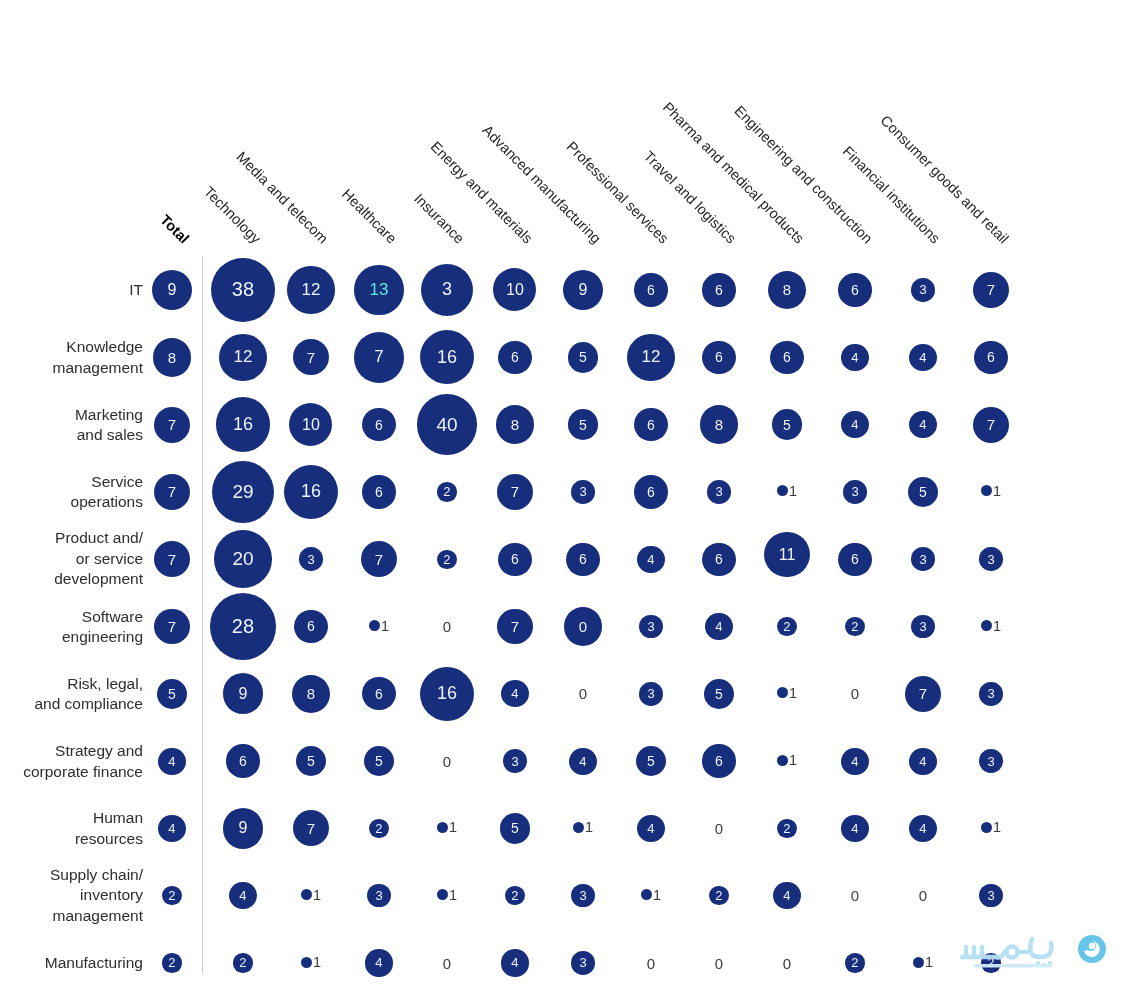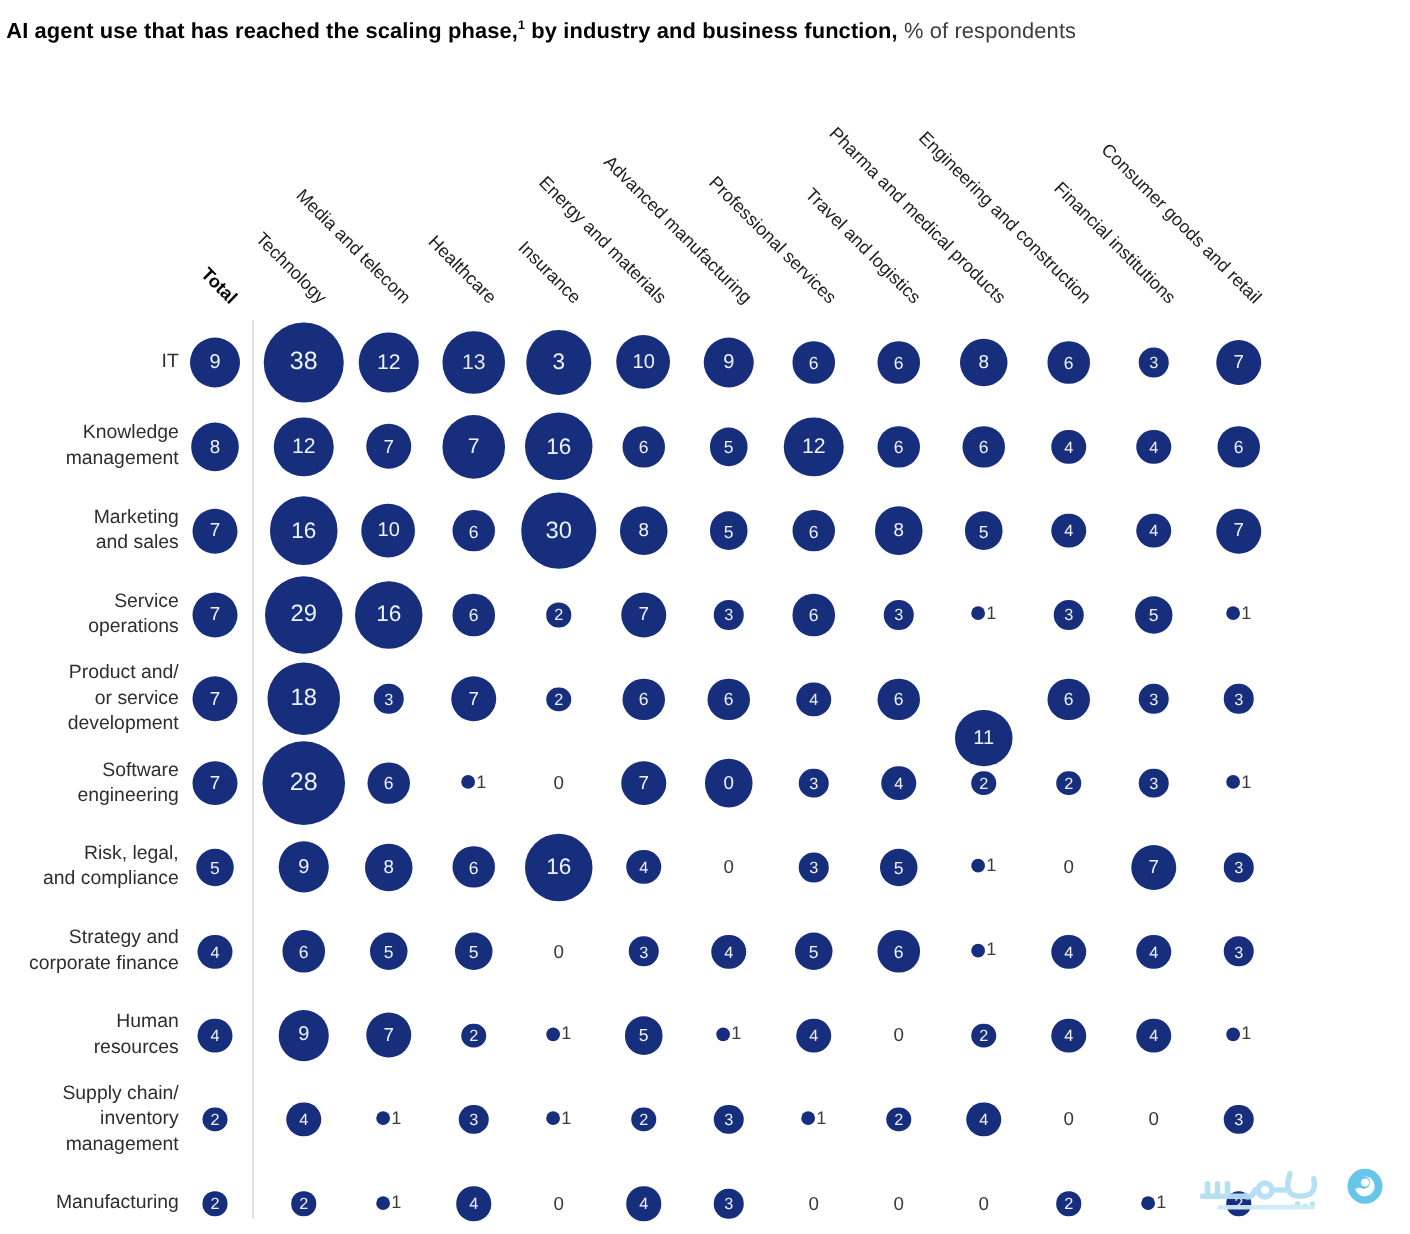--- a/index.html
+++ b/index.html
@@ -17,23 +17,20 @@
   .zero{position:absolute;width:22px;height:22px;display:flex;align-items:center;justify-content:center;font-size:15px;color:#3c3c3c;}
   .one-wrap{position:absolute;display:flex;align-items:center;}
   .one-dot{width:11px;height:11px;border-radius:50%;}
   .one-label{font-size:14.5px;color:#3c3c3c;margin-left:1px;}
   .watermark{position:absolute;right:18px;bottom:14px;display:flex;align-items:flex-end;opacity:.95;}
 </style>
 </head>
 <body>
 
 <div class="canvas">
-  <div class="title">
-    <span class="b">AI agent use that has reached the scaling phase,</span><sup>1</sup><span class="b"> by industry and business function,</span><span class="unit"> % of respondents</span>
-  </div>
 
   <div id="matrix">
       <div class="col-header total" style="right: 948px; top: 230px; height: 18px;">Total</div>
       <div class="col-header" style="right: 877px; top: 230px; height: 18px;">Technology</div>
       <div class="col-header" style="right: 809px; top: 230px; height: 18px;">Media and telecom</div>
       <div class="col-header" style="right: 741px; top: 230px; height: 18px;">Healthcare</div>
       <div class="col-header" style="right: 673px; top: 230px; height: 18px;">Insurance</div>
       <div class="col-header" style="right: 605px; top: 230px; height: 18px;">Energy and materials</div>
       <div class="col-header" style="right: 537px; top: 230px; height: 18px;">Advanced manufacturing</div>
       <div class="col-header" style="right: 469px; top: 230px; height: 18px;">Professional services</div>
@@ -82,21 +79,21 @@
         <div>Supply chain/</div>
         <div>inventory</div>
         <div>management</div>
       </div>
       <div class="row-label" style="right: 985px; width: 150px; top: 963px;">
         <div>Manufacturing</div>
       </div>
       <div class="bubble" style="background: rgb(23, 46, 125); left: 151.6px; top: 269.6px; width: 40.8px; height: 40.8px; font-size: 16px; color: rgb(237, 242, 251);">9</div>
       <div class="bubble" style="background: rgb(23, 46, 125); left: 211.105px; top: 258.105px; width: 63.7897px; height: 63.7897px; font-size: 20px; color: rgb(237, 242, 251);">38</div>
       <div class="bubble" style="background: rgb(23, 46, 125); left: 287.444px; top: 266.444px; width: 47.1118px; height: 47.1118px; font-size: 17px; color: rgb(237, 242, 251);">12</div>
-      <div class="bubble" style="background: rgb(23, 46, 125); left: 354.482px; top: 265.482px; width: 49.0355px; height: 49.0355px; font-size: 17px; color: #e5e5e5;">13</div>
+      <div class="bubble" style="background: rgb(23, 46, 125); left: 354.482px; top: 265.482px; width: 49.0355px; height: 49.0355px; font-size: 17px; color: #5eead4;">13</div>
       <div class="bubble" style="background: rgb(23, 46, 125); left: 420.664px; top: 263.664px; width: 52.6726px; height: 52.6726px; font-size: 18px; color: rgb(237, 242, 251);">3</div>
       <div class="bubble" style="background: rgb(23, 46, 125); left: 493.497px; top: 268.497px; width: 43.007px; height: 43.007px; font-size: 16px; color: rgb(237, 242, 251);">10</div>
       <div class="bubble" style="background: rgb(23, 46, 125); left: 562.6px; top: 269.6px; width: 40.8px; height: 40.8px; font-size: 16px; color: rgb(237, 242, 251);">9</div>
       <div class="bubble" style="background: rgb(23, 46, 125); left: 634.343px; top: 273.343px; width: 33.3131px; height: 33.3131px; font-size: 14px; color: rgb(237, 242, 251);">6</div>
       <div class="bubble" style="background: rgb(23, 46, 125); left: 702.343px; top: 273.343px; width: 33.3131px; height: 33.3131px; font-size: 14px; color: rgb(237, 242, 251);">6</div>
       <div class="bubble" style="background: rgb(23, 46, 125); left: 767.767px; top: 270.767px; width: 38.4666px; height: 38.4666px; font-size: 15px; color: rgb(237, 242, 251);">8</div>
       <div class="bubble" style="background: rgb(23, 46, 125); left: 838.343px; top: 273.343px; width: 33.3131px; height: 33.3131px; font-size: 14px; color: rgb(237, 242, 251);">6</div>
       <div class="bubble" style="background: rgb(23, 46, 125); left: 911.222px; top: 278.222px; width: 23.5559px; height: 23.5559px; font-size: 13px; color: rgb(237, 242, 251);">3</div>
       <div class="bubble" style="background: rgb(23, 46, 125); left: 973.009px; top: 272.009px; width: 35.9822px; height: 35.9822px; font-size: 15px; color: rgb(237, 242, 251);">7</div>
       <div class="bubble" style="background: rgb(23, 46, 125); left: 152.767px; top: 338.067px; width: 38.4666px; height: 38.4666px; font-size: 15px; color: rgb(237, 242, 251);">8</div>
@@ -109,21 +106,21 @@
       <div class="bubble" style="background: rgb(23, 46, 125); left: 627.444px; top: 333.744px; width: 47.1118px; height: 47.1118px; font-size: 17px; color: rgb(237, 242, 251);">12</div>
       <div class="bubble" style="background: rgb(23, 46, 125); left: 702.343px; top: 340.643px; width: 33.3131px; height: 33.3131px; font-size: 14px; color: rgb(237, 242, 251);">6</div>
       <div class="bubble" style="background: rgb(23, 46, 125); left: 770.343px; top: 340.643px; width: 33.3131px; height: 33.3131px; font-size: 14px; color: rgb(237, 242, 251);">6</div>
       <div class="bubble" style="background: rgb(23, 46, 125); left: 841.4px; top: 343.7px; width: 27.2px; height: 27.2px; font-size: 13px; color: rgb(237, 242, 251);">4</div>
       <div class="bubble" style="background: rgb(23, 46, 125); left: 909.4px; top: 343.7px; width: 27.2px; height: 27.2px; font-size: 13px; color: rgb(237, 242, 251);">4</div>
       <div class="bubble" style="background: rgb(23, 46, 125); left: 974.343px; top: 340.643px; width: 33.3131px; height: 33.3131px; font-size: 14px; color: rgb(237, 242, 251);">6</div>
       <div class="bubble" style="background: rgb(23, 46, 125); left: 154.009px; top: 406.609px; width: 35.9822px; height: 35.9822px; font-size: 15px; color: rgb(237, 242, 251);">7</div>
       <div class="bubble" style="background: rgb(23, 46, 125); left: 215.8px; top: 397.4px; width: 54.4px; height: 54.4px; font-size: 18px; color: rgb(237, 242, 251);">16</div>
       <div class="bubble" style="background: rgb(23, 46, 125); left: 289.497px; top: 403.097px; width: 43.007px; height: 43.007px; font-size: 16px; color: rgb(237, 242, 251);">10</div>
       <div class="bubble" style="background: rgb(23, 46, 125); left: 362.343px; top: 407.943px; width: 33.3131px; height: 33.3131px; font-size: 14px; color: rgb(237, 242, 251);">6</div>
-      <div class="bubble" style="background: rgb(23, 46, 125); left: 416.589px; top: 394.189px; width: 60.821px; height: 60.821px; font-size: 19px; color: rgb(237, 242, 251);">30</div>
+      <div class="bubble" style="background: rgb(23, 46, 125); left: 416.589px; top: 394.189px; width: 60.821px; height: 60.821px; font-size: 19px; color: rgb(237, 242, 251);">40</div>
       <div class="bubble" style="background: rgb(23, 46, 125); left: 495.767px; top: 405.367px; width: 38.4666px; height: 38.4666px; font-size: 15px; color: rgb(237, 242, 251);">8</div>
       <div class="bubble" style="background: rgb(23, 46, 125); left: 567.795px; top: 409.395px; width: 30.4105px; height: 30.4105px; font-size: 14px; color: rgb(237, 242, 251);">5</div>
       <div class="bubble" style="background: rgb(23, 46, 125); left: 634.343px; top: 407.943px; width: 33.3131px; height: 33.3131px; font-size: 14px; color: rgb(237, 242, 251);">6</div>
       <div class="bubble" style="background: rgb(23, 46, 125); left: 699.767px; top: 405.367px; width: 38.4666px; height: 38.4666px; font-size: 15px; color: rgb(237, 242, 251);">8</div>
       <div class="bubble" style="background: rgb(23, 46, 125); left: 771.795px; top: 409.395px; width: 30.4105px; height: 30.4105px; font-size: 14px; color: rgb(237, 242, 251);">5</div>
       <div class="bubble" style="background: rgb(23, 46, 125); left: 841.4px; top: 411px; width: 27.2px; height: 27.2px; font-size: 13px; color: rgb(237, 242, 251);">4</div>
       <div class="bubble" style="background: rgb(23, 46, 125); left: 909.4px; top: 411px; width: 27.2px; height: 27.2px; font-size: 13px; color: rgb(237, 242, 251);">4</div>
       <div class="bubble" style="background: rgb(23, 46, 125); left: 973.009px; top: 406.609px; width: 35.9822px; height: 35.9822px; font-size: 15px; color: rgb(237, 242, 251);">7</div>
       <div class="bubble" style="background: rgb(23, 46, 125); left: 154.009px; top: 473.909px; width: 35.9822px; height: 35.9822px; font-size: 15px; color: rgb(237, 242, 251);">7</div>
       <div class="bubble" style="background: rgb(23, 46, 125); left: 211.838px; top: 460.738px; width: 62.323px; height: 62.323px; font-size: 19px; color: rgb(237, 242, 251);">29</div>
@@ -138,29 +135,29 @@
         <div class="one-dot" style="background: rgb(23, 46, 125);"></div>
         <div class="one-label">1</div>
       </div>
       <div class="bubble" style="background: rgb(23, 46, 125); left: 843.222px; top: 480.122px; width: 23.5559px; height: 23.5559px; font-size: 13px; color: rgb(237, 242, 251);">3</div>
       <div class="bubble" style="background: rgb(23, 46, 125); left: 907.795px; top: 476.695px; width: 30.4105px; height: 30.4105px; font-size: 14px; color: rgb(237, 242, 251);">5</div>
       <div class="one-wrap" style="left: 981px; top: 482.9px;">
         <div class="one-dot" style="background: rgb(23, 46, 125);"></div>
         <div class="one-label">1</div>
       </div>
       <div class="bubble" style="background: rgb(23, 46, 125); left: 154.009px; top: 541.209px; width: 35.9822px; height: 35.9822px; font-size: 15px; color: rgb(237, 242, 251);">7</div>
-      <div class="bubble" style="background: rgb(23, 46, 125); left: 214.15px; top: 530.35px; width: 57.6999px; height: 57.6999px; font-size: 19px; color: rgb(237, 242, 251);">18</div>
+      <div class="bubble" style="background: rgb(23, 46, 125); left: 214.15px; top: 530.35px; width: 57.6999px; height: 57.6999px; font-size: 19px; color: rgb(237, 242, 251);">20</div>
       <div class="bubble" style="background: rgb(23, 46, 125); left: 299.222px; top: 547.422px; width: 23.5559px; height: 23.5559px; font-size: 13px; color: rgb(237, 242, 251);">3</div>
       <div class="bubble" style="background: rgb(23, 46, 125); left: 361.009px; top: 541.209px; width: 35.9822px; height: 35.9822px; font-size: 15px; color: rgb(237, 242, 251);">7</div>
       <div class="bubble" style="background: rgb(23, 46, 125); left: 437.383px; top: 549.583px; width: 19.2333px; height: 19.2333px; font-size: 13px; color: rgb(237, 242, 251);">2</div>
       <div class="bubble" style="background: rgb(23, 46, 125); left: 498.343px; top: 542.543px; width: 33.3131px; height: 33.3131px; font-size: 14px; color: rgb(237, 242, 251);">6</div>
       <div class="bubble" style="background: rgb(23, 46, 125); left: 566.343px; top: 542.543px; width: 33.3131px; height: 33.3131px; font-size: 14px; color: rgb(237, 242, 251);">6</div>
       <div class="bubble" style="background: rgb(23, 46, 125); left: 637.4px; top: 545.6px; width: 27.2px; height: 27.2px; font-size: 13px; color: rgb(237, 242, 251);">4</div>
       <div class="bubble" style="background: rgb(23, 46, 125); left: 702.343px; top: 542.543px; width: 33.3131px; height: 33.3131px; font-size: 14px; color: rgb(237, 242, 251);">6</div>
-      <div class="bubble" style="background: rgb(23, 46, 125); left: 764.447px; top: 568px; width: 45.1061px; height: 45.1061px; font-size: 16px; color: rgb(237, 242, 251);">11</div>
+      <div class="bubble" style="background: rgb(23, 46, 125); left: 764.447px; top: 532px; width: 45.1061px; height: 45.1061px; font-size: 16px; color: rgb(237, 242, 251);">11</div>
       <div class="bubble" style="background: rgb(23, 46, 125); left: 838.343px; top: 542.543px; width: 33.3131px; height: 33.3131px; font-size: 14px; color: rgb(237, 242, 251);">6</div>
       <div class="bubble" style="background: rgb(23, 46, 125); left: 911.222px; top: 547.422px; width: 23.5559px; height: 23.5559px; font-size: 13px; color: rgb(237, 242, 251);">3</div>
       <div class="bubble" style="background: rgb(23, 46, 125); left: 979.222px; top: 547.422px; width: 23.5559px; height: 23.5559px; font-size: 13px; color: rgb(237, 242, 251);">3</div>
       <div class="bubble" style="background: rgb(23, 46, 125); left: 154.009px; top: 608.509px; width: 35.9822px; height: 35.9822px; font-size: 15px; color: rgb(237, 242, 251);">7</div>
       <div class="bubble" style="background: rgb(23, 46, 125); left: 209.687px; top: 593.187px; width: 66.6261px; height: 66.6261px; font-size: 20px; color: rgb(237, 242, 251);">28</div>
       <div class="bubble" style="background: rgb(23, 46, 125); left: 294.343px; top: 609.843px; width: 33.3131px; height: 33.3131px; font-size: 14px; color: rgb(237, 242, 251);">6</div>
       <div class="one-wrap" style="left: 369px; top: 617.5px;">
         <div class="one-dot" style="background: rgb(23, 46, 125);"></div>
         <div class="one-label">1</div>
       </div>

